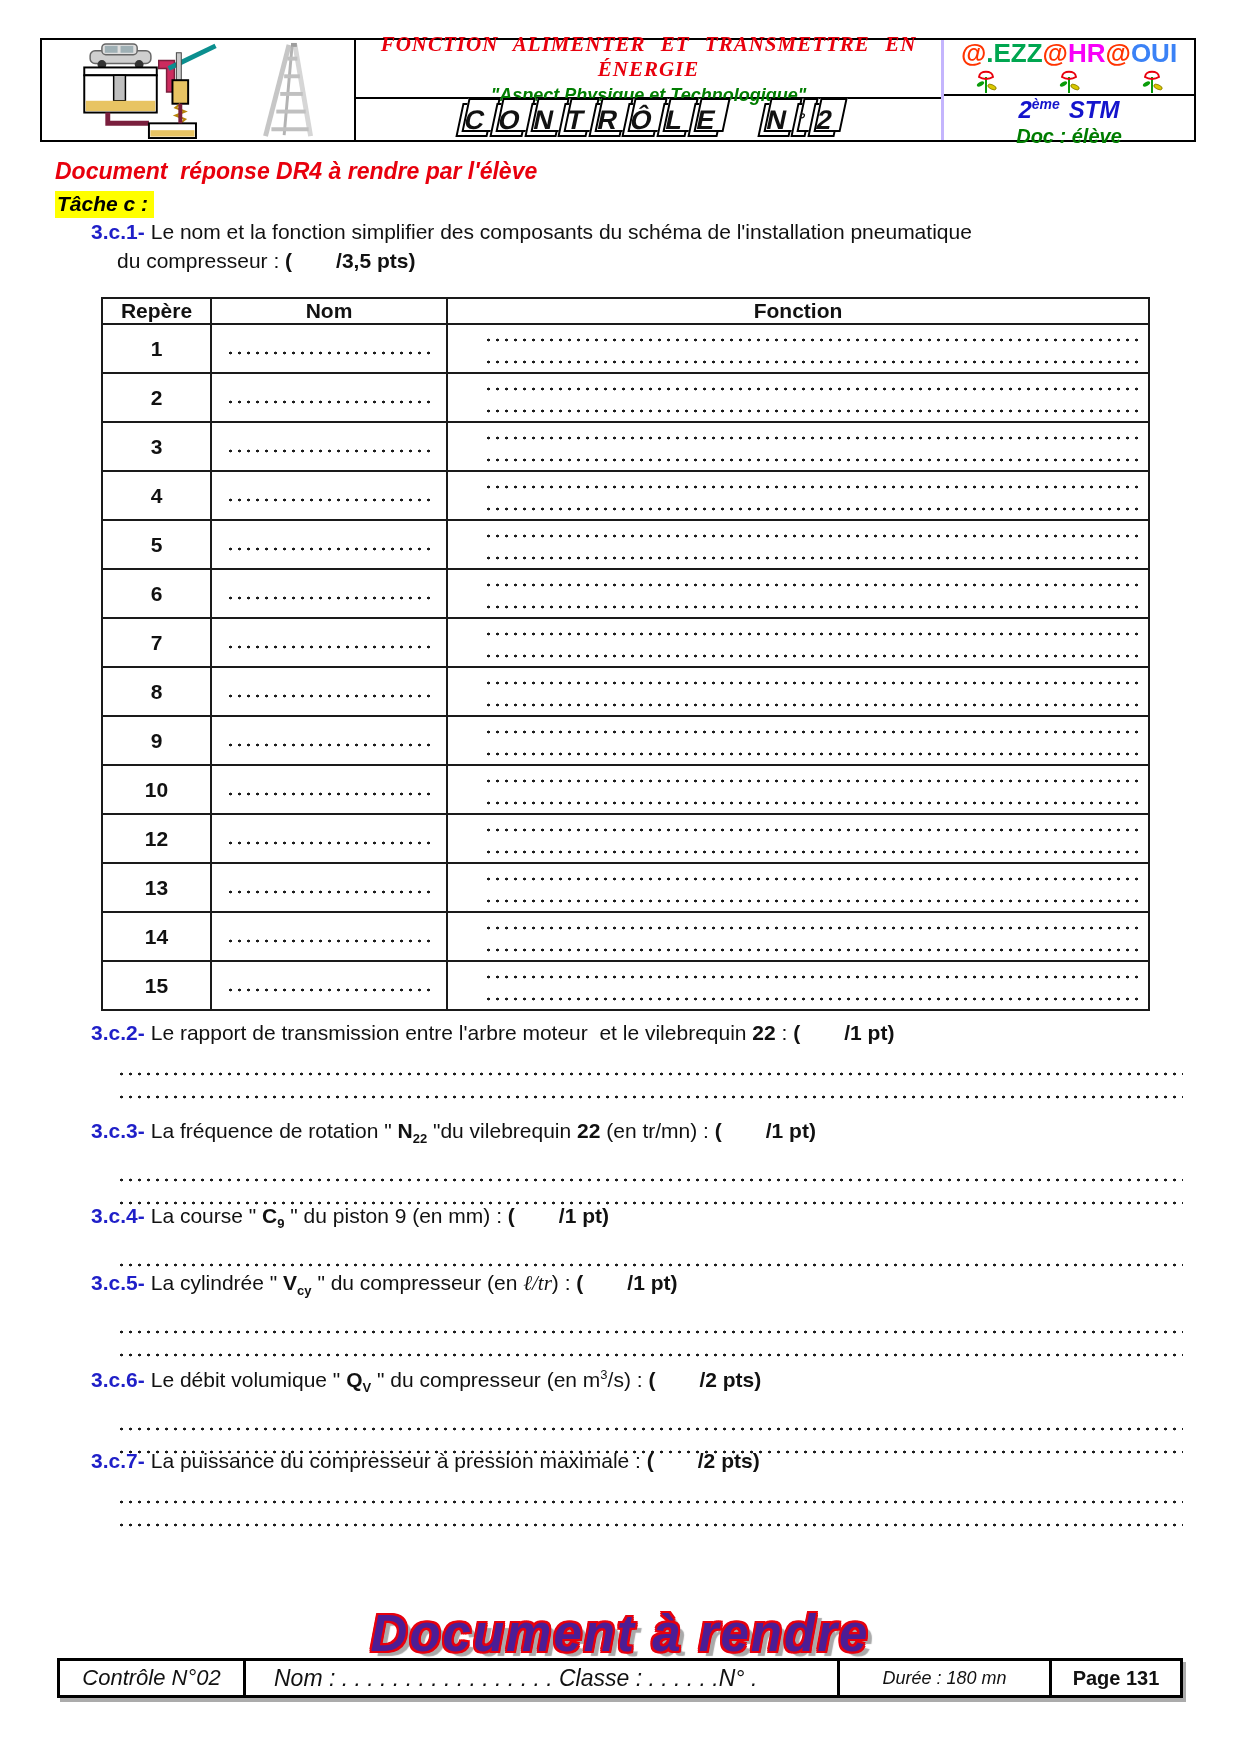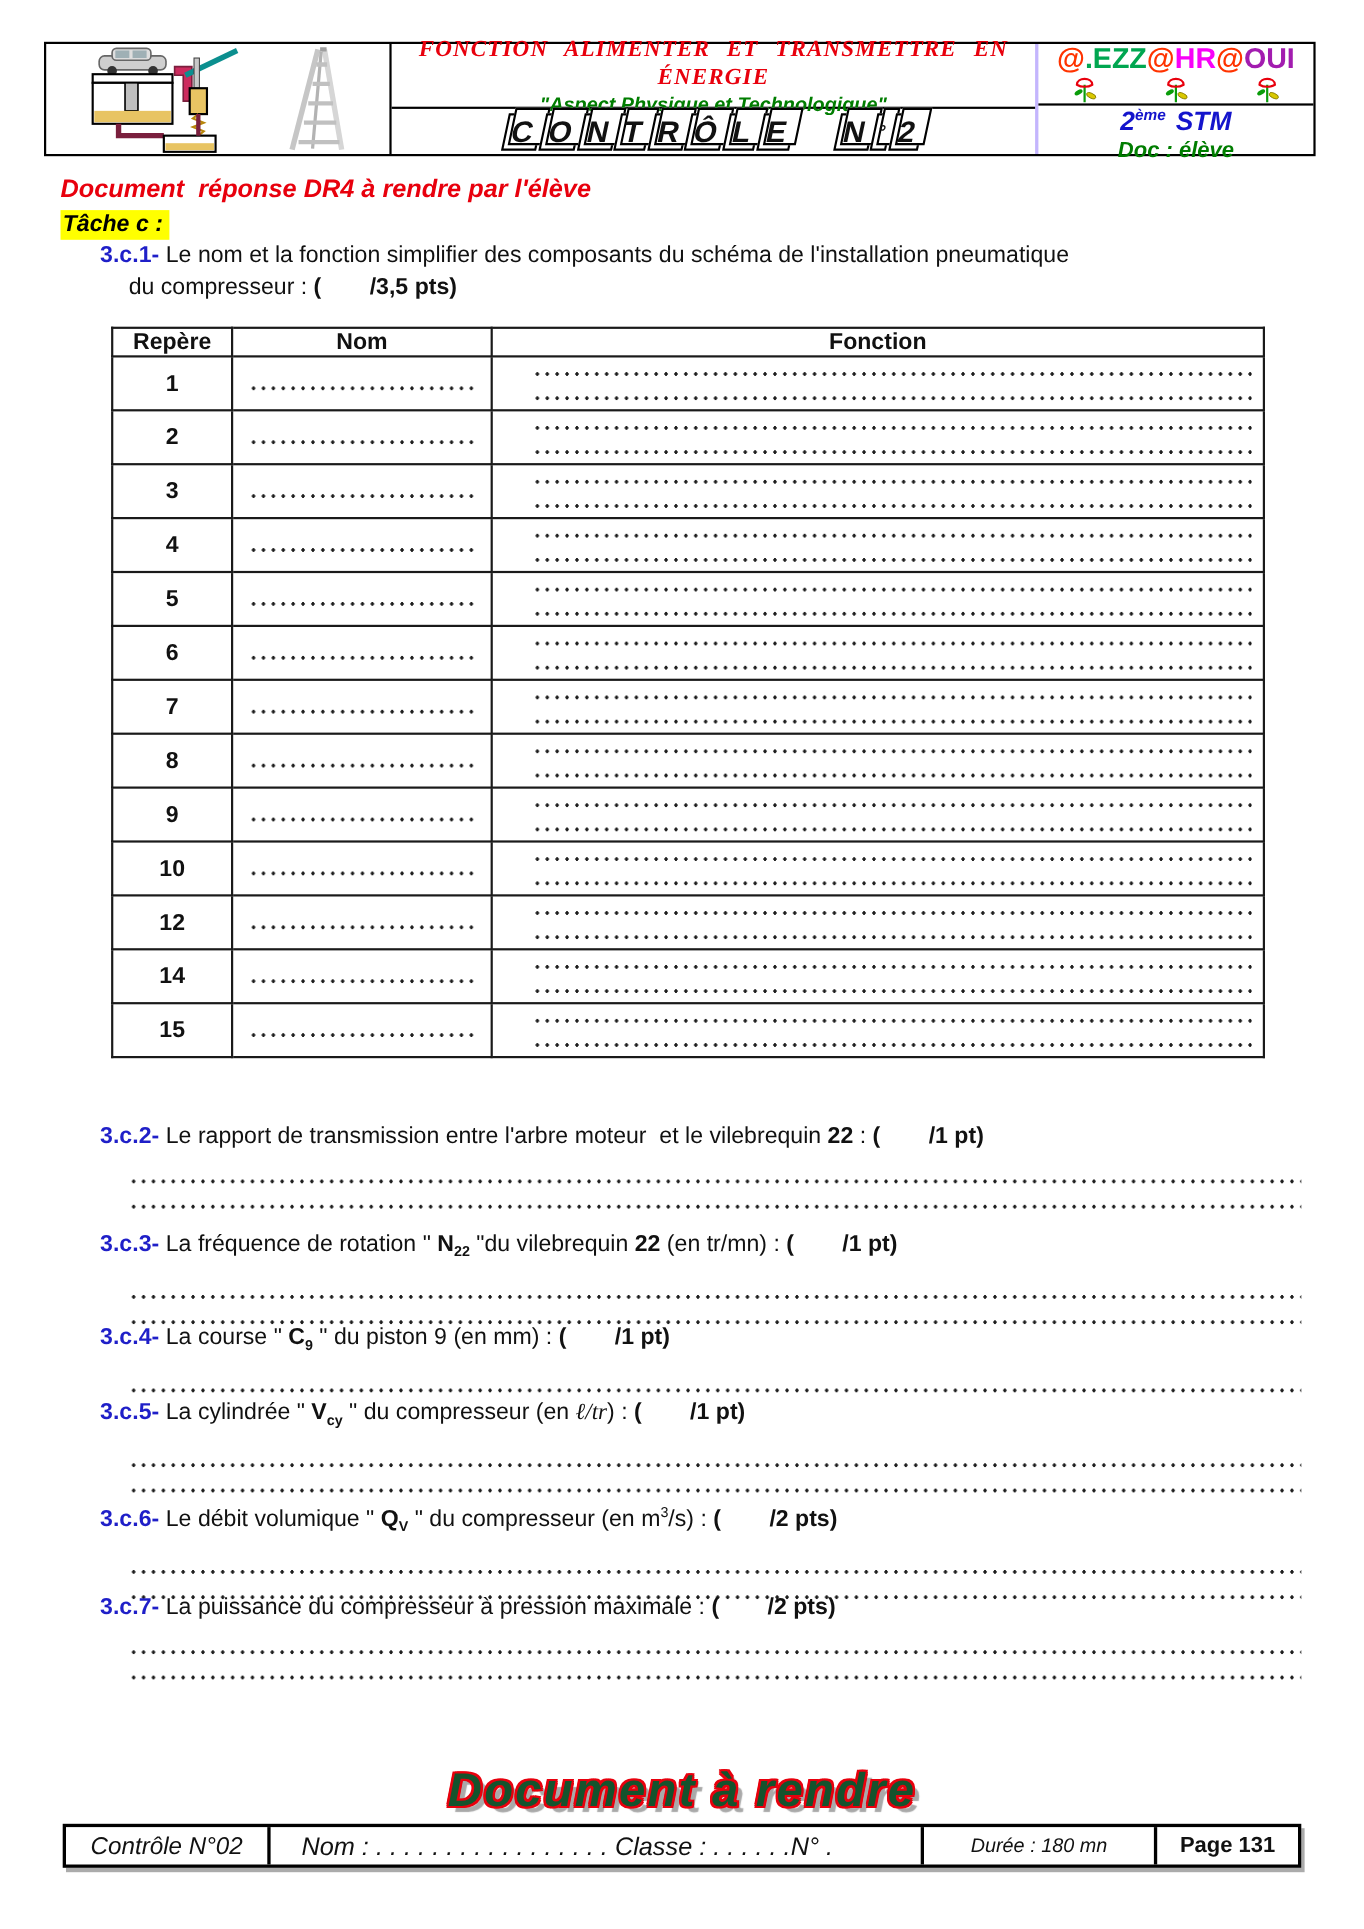--- a/index.html
+++ b/index.html
@@ -79,22 +79,22 @@
   .comp-table th { height:25px; font-size:21px; font-weight:bold; text-align:center; vertical-align:middle; }
   .comp-table td { height:49px; vertical-align:top; }
   .comp-table td.rep { text-align:center; vertical-align:middle; font-size:21px; font-weight:bold; }
   .nom-dots { height:14px; margin:21px 14px 0 14px; }
   .fonc-dots { height:22px; margin:0 10px 0 36px; }
   td.fonc { padding-top:3px; }
 
   
   .stamp {
     position:absolute; top:1604px; left:0; width:100%; text-align:center;
-    font-size:43px; font-weight:bold; font-style:italic; letter-spacing:2px;
-    color:#14532d;
+    font-size:51px; font-weight:bold; font-style:italic; letter-spacing:2px;
+    color:#4c1d95;
     text-shadow:
       -2px -2px 0 #e8000d, 2px -2px 0 #e8000d, -2px 2px 0 #e8000d, 2px 2px 0 #e8000d,
       0 -2px 0 #e8000d, 0 2px 0 #e8000d, -2px 0 0 #e8000d, 2px 0 0 #e8000d,
       6px 5px 1px #a9a9a9;
   }
 
   
   .footer {
     position:absolute; left:57px; top:1658px; width:1126px; height:40px;
     border:3px solid #000; display:flex; background:#fff;
@@ -165,21 +165,21 @@
           <span class="tile-gap"></span>
           <span class="tile">N</span>
           <span class="tile tile-deg">°</span>
           <span class="tile">2</span>
         </div>
     </div>
   </div>
 
   <div class="h-right">
     <div class="h-right-top">
-      <div class="author-line"><span style="color: rgb(255, 51, 0);">@</span><span style="color: rgb(0, 166, 80);">.EZZ</span><span style="color: rgb(255, 51, 0);">@</span><span style="color: rgb(248, 0, 248);">HR</span><span style="color: rgb(255, 51, 0);">@</span><span style="color: #a21caf;">OUI</span></div>
+      <div class="author-line"><span style="color: rgb(255, 51, 0);">@</span><span style="color: rgb(0, 166, 80);">.EZZ</span><span style="color: rgb(255, 51, 0);">@</span><span style="color: rgb(248, 0, 248);">HR</span><span style="color: rgb(255, 51, 0);">@</span><span style="color: #3b82f6;">OUI</span></div>
       <div class="flower-row">
         <svg width="24" height="26" viewBox="0 0 24 26">
           <path d="M12,25 C12,18 12,14 12,9" stroke="#0a9c0a" stroke-width="2" fill="none"></path>
           <ellipse cx="6.5" cy="16" rx="4" ry="2" fill="#0a9c0a" transform="rotate(-30 6.5 16)"></ellipse>
           <ellipse cx="18" cy="19" rx="4.5" ry="2.2" fill="#d9c800" stroke="#8a7d00" stroke-width="0.8" transform="rotate(25 18 19)"></ellipse>
           <path d="M5,9 C5,2 19,2 19,9 C15,11.5 9,11.5 5,9 Z" fill="none" stroke="#e8000d" stroke-width="2"></path>
         </svg>
         <svg width="24" height="26" viewBox="0 0 24 26">
           <path d="M12,25 C12,18 12,14 12,9" stroke="#0a9c0a" stroke-width="2" fill="none"></path>
           <ellipse cx="6.5" cy="16" rx="4" ry="2" fill="#0a9c0a" transform="rotate(-30 6.5 16)"></ellipse>
@@ -327,20 +327,30 @@
         <td class="rep">12</td>
         <td class="nom">
           <div class="dots nom-dots"></div>
         </td>
         <td class="fonc">
           <div class="dots fonc-dots"></div>
           <div class="dots fonc-dots"></div>
         </td>
       </tr>
       <tr>
+        <td class="rep">13</td>
+        <td class="nom">
+          <div class="dots nom-dots"></div>
+        </td>
+        <td class="fonc">
+          <div class="dots fonc-dots"></div>
+          <div class="dots fonc-dots"></div>
+        </td>
+      </tr>
+      <tr>
         <td class="rep">14</td>
         <td class="nom">
           <div class="dots nom-dots"></div>
         </td>
         <td class="fonc">
           <div class="dots fonc-dots"></div>
           <div class="dots fonc-dots"></div>
         </td>
       </tr>
       <tr>

